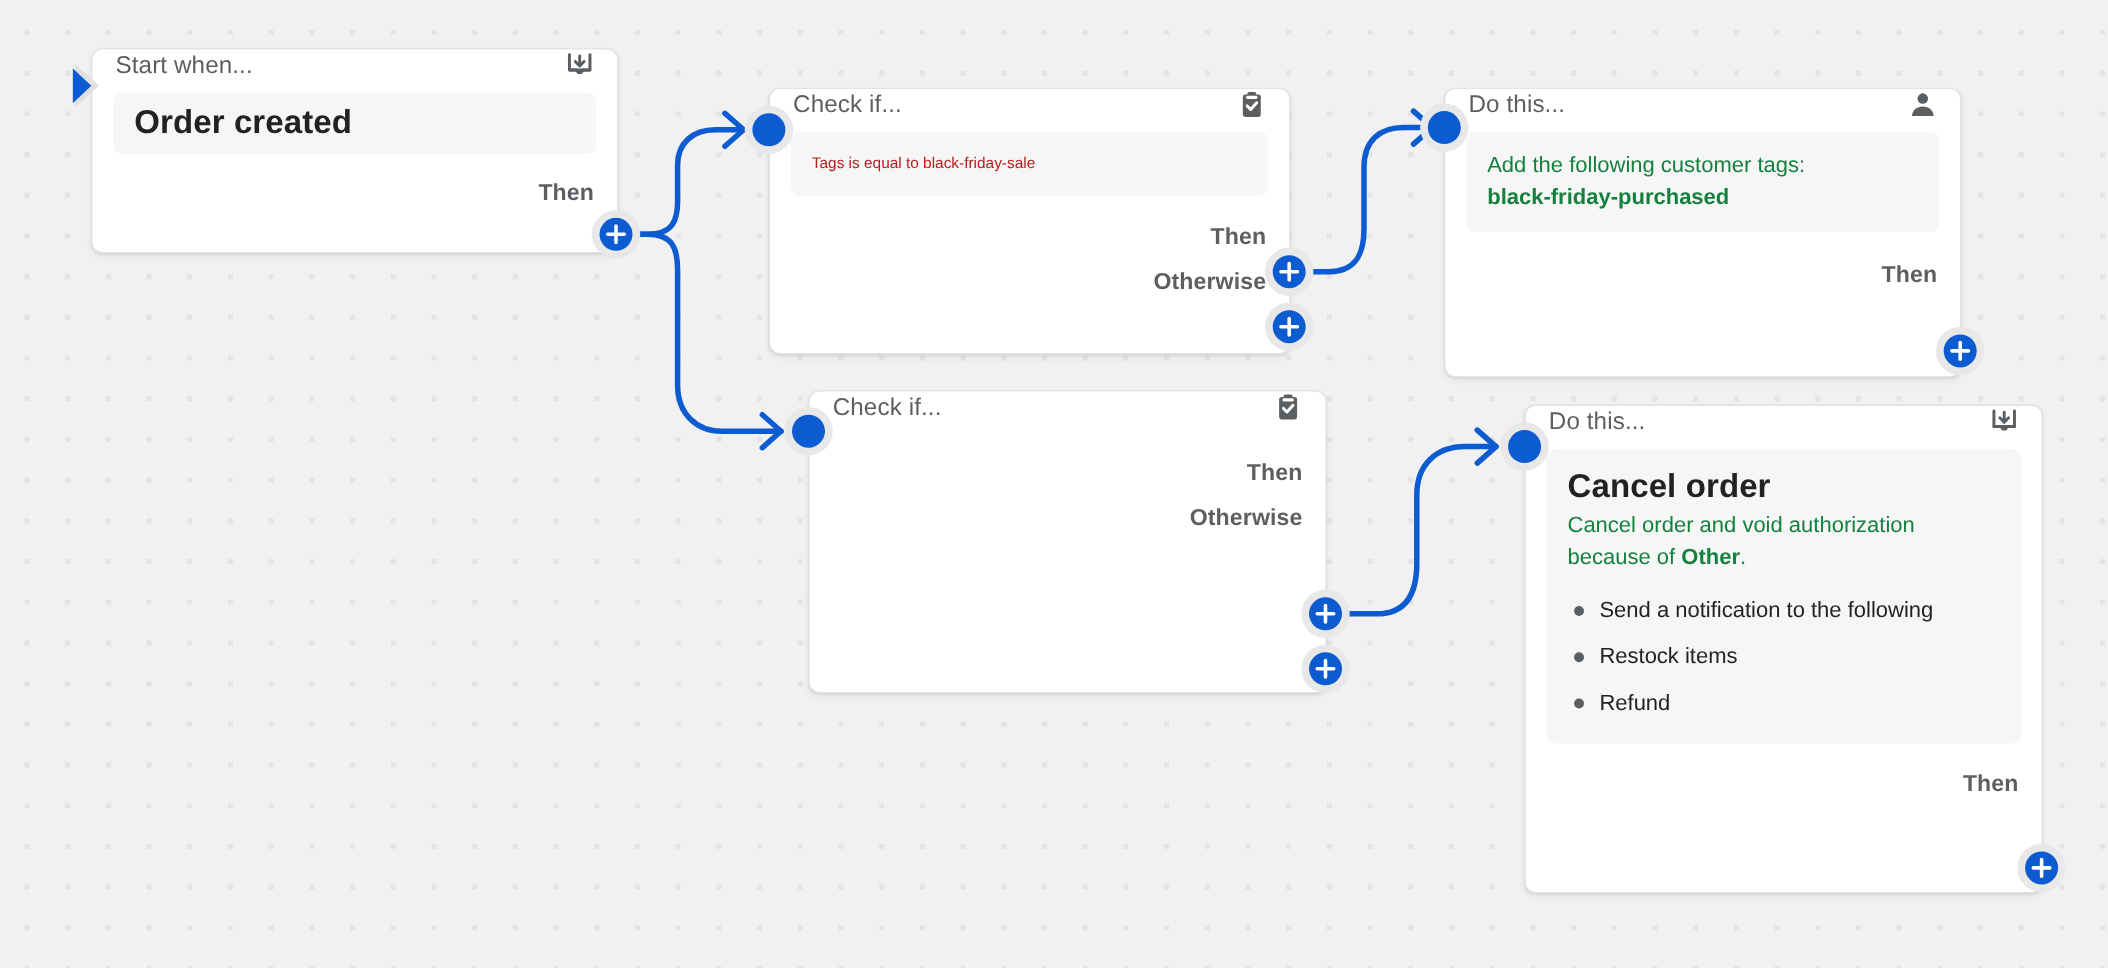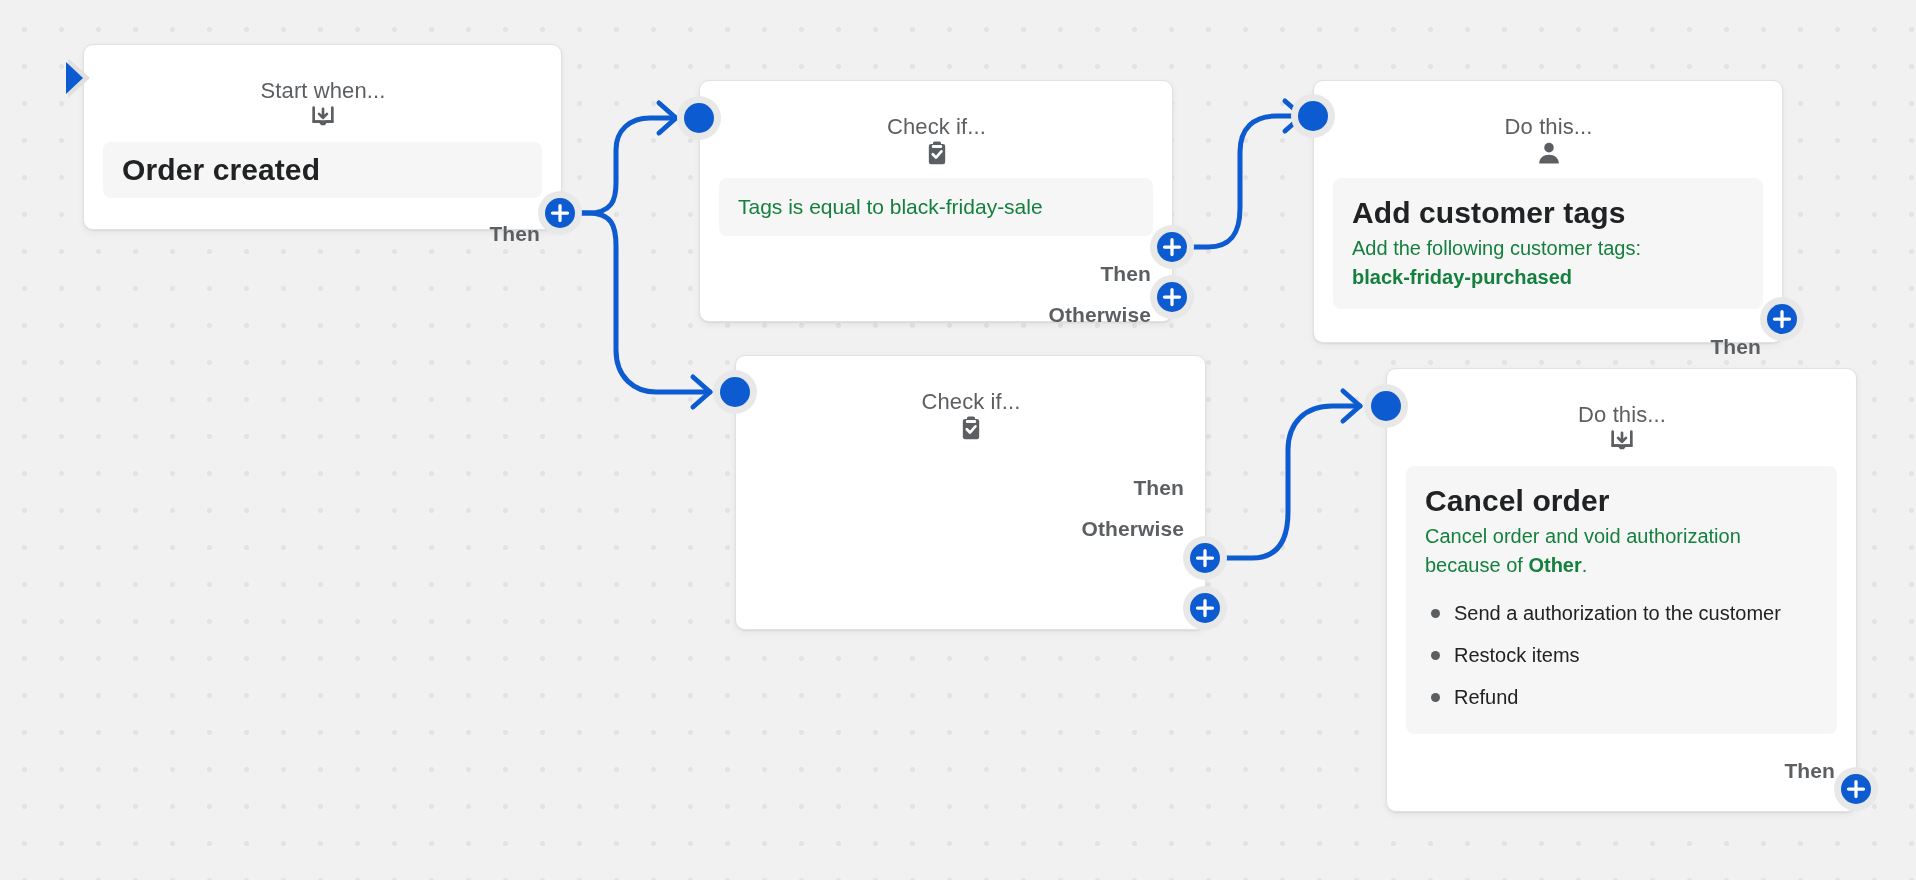--- a/index.html
+++ b/index.html
@@ -39,23 +39,22 @@
     border-radius: 10px;
     box-shadow: 0 1px 2px rgba(0,0,0,0.07), 0 3px 8px rgba(0,0,0,0.05);
     z-index: 3;
     box-sizing: border-box;
   }
 
   .card-head {
     display: flex;
     align-items: center;
     justify-content: space-between;
-    padding: 34px 20px 11px 21px;
+    padding: 0 20px 11px 21px;
     box-sizing: border-box;
-    flex-direction: column;
   }
   .card-head-title {
     font-size: 22px;
     color: #5c5f62;
     letter-spacing: 0.1px;
     line-height: 1.1;
   }
   .head-icon {
     display: block;
     width: 28px;
@@ -80,22 +79,22 @@
     letter-spacing: 0.1px;
   }
   .body-text {
     font-size: 20px;
     color: #15803d;
     line-height: 1.45;
     margin: 0;
   }
   .body-text b { font-weight: bold; margin-top: 29px; }
   .cond-text {
-    font-size: 21px;
-    color: #15803d;
+    font-size: 14px;
+    color: #b91c1c;
     line-height: 1.42;
     margin: 0;
   }
   .bullets {
     list-style: none;
     margin: 19px 0 0 0;
     padding: 0;
   }
   .bullets li {
     position: relative;
@@ -280,21 +279,20 @@
     <div class="card-head">
       <span class="card-head-title">Do this...</span>
       <span class="head-icon">
         <svg viewBox="0 0 24 24" width="28" height="28" fill="#5c5f62">
           <circle cx="12" cy="7.4" r="4.1"></circle>
           <path d="M3.6 21 c0 -4.6 3.8 -7.5 8.4 -7.5 s8.4 2.9 8.4 7.5 Z"></path>
         </svg>
       </span>
     </div>
     <div class="body-block">
-      <div class="body-title">Add customer tags</div>
       <p class="body-text">Add the following customer tags:</p>
       <p class="body-text" style="font-weight:bold;">black-friday-purchased</p>
     </div>
     <div class="port-row" style="margin-top:18px;">
       <span class="port-label">Then</span>
     </div>
   </div>
   <span class="indot" style="left:1291px; top:94px;"></span>
   <span class="plus" style="left:1760px; top:297px;">
     <svg class="plus-glyph" viewBox="0 0 24 24">
@@ -340,21 +338,21 @@
           <path d="M4 4 L4 16 L20 16 L20 4"></path>
           <path d="M4 16 L9.5 16 L11 18 L13 18 L14.5 16 L20 16"></path>
           <path d="M12 5 L12 12.5 M8.6 9.3 L12 12.8 L15.4 9.3"></path>
         </svg>
       </span>
     </div>
     <div class="body-block" style="padding-bottom:22px;">
       <div class="body-title">Cancel order</div>
       <p class="body-text"><span>Cancel order and void authorization because of </span><b>Other</b><span>.</span></p>
       <ul class="bullets">
-        <li>Send a authorization to the customer</li>
+        <li>Send a notification to the following</li>
         <li>Restock items</li>
         <li>Refund</li>
       </ul>
     </div>
     <div class="port-row" style="margin-top:17px;">
       <span class="port-label">Then</span>
     </div>
   </div>
   <span class="indot" style="left:1364px; top:384px;"></span>
   <span class="plus" style="left:1834px; top:767px;">

